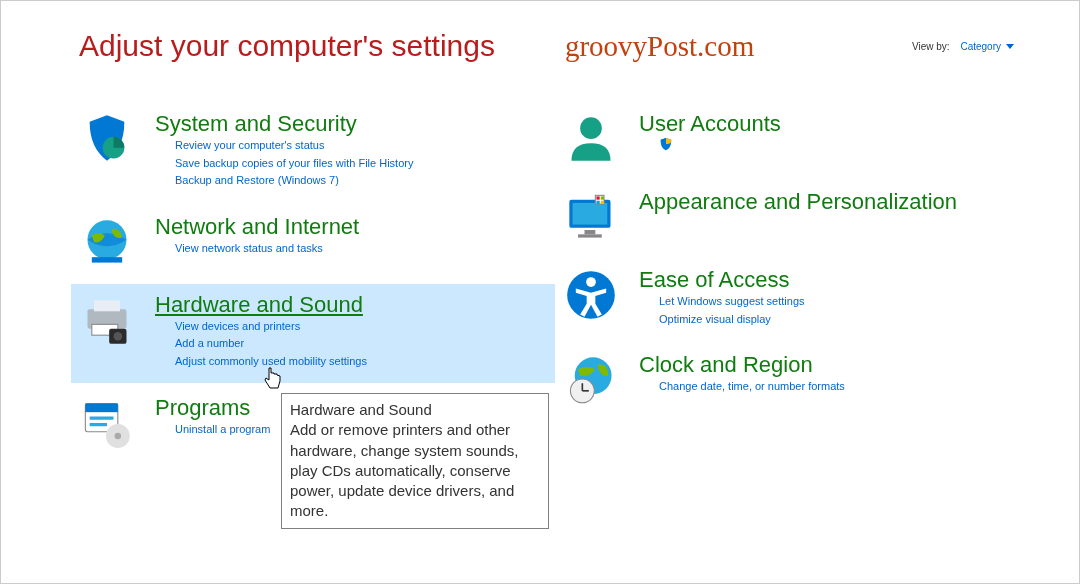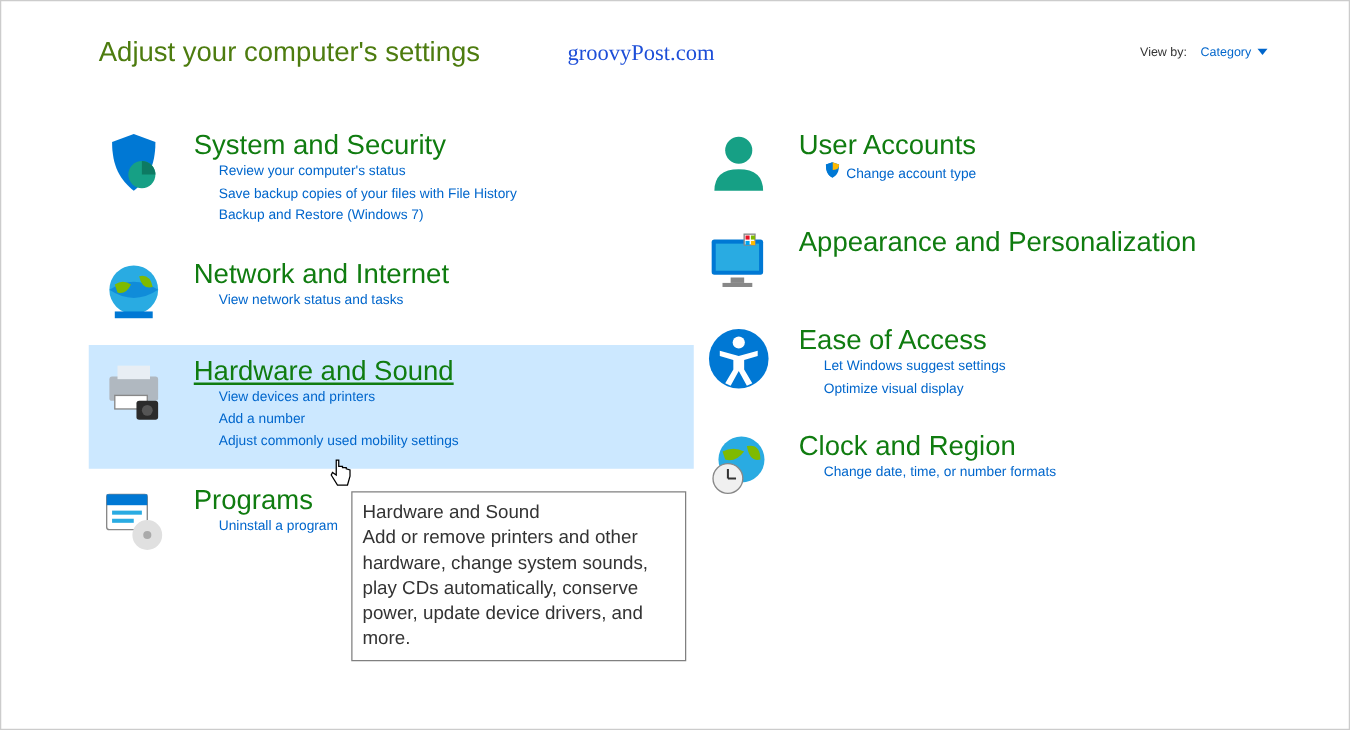--- a/index.html
+++ b/index.html
@@ -1,19 +1,19 @@
 <!DOCTYPE html>
 <html><head>
 <meta charset="utf-8">
 <style>
 * { box-sizing: border-box; margin: 0; padding: 0; }
 body { font-family: "Segoe UI", Arial, sans-serif; background: #fff; width: 1080px; height: 584px; overflow: hidden; border: 1px solid #ccc; position: relative; }
 .header { display: flex; align-items: center; padding: 28px 65px 10px 78px; }
-.header-title { color: #4d7c0f; font-size: 22px; font-weight: 400; }
-.watermark { color: #1d4ed8; font-family: Georgia, serif; font-size: 18px; font-weight: 400; margin-left: 70px; }
+.header-title { color: #b91c1c; font-size: 30px; font-weight: 400; }
+.watermark { color: #c2410c; font-family: Georgia, serif; font-size: 29px; font-weight: 400; margin-left: 70px; }
 .viewby { margin-left: auto; color: #333; font-size: 10px; }
 .viewby-val { color: #0066cc; margin-left: 8px; cursor: pointer; }
 .viewby-val::after { content: ""; display: inline-block; margin-left: 5px; border-left: 4px solid transparent; border-right: 4px solid transparent; border-top: 5px solid #0066cc; vertical-align: middle; }
 .content { display: flex; padding: 30px 40px 0 70px; }
 .col { flex: 1; }
 .cat { display: flex; padding: 8px 10px 12px 10px; margin-bottom: 4px; position: relative; }
 .cat.highlight { background: #cce8ff; }
 .cat-icon { width: 52px; height: 52px; flex-shrink: 0; margin-right: 22px; margin-top: 2px; }
 .cat-body { flex: 1; }
 .cat-title { color: #107c10; font-size: 22px; font-weight: 400; cursor: pointer; display: inline-block; }
@@ -118,21 +118,21 @@
           </svg>
       </div>
       <div class="cat-body">
         <span class="cat-title">User Accounts</span>
         <span class="cat-link">
           <span class="shield-inline"><svg viewBox="0 0 16 16">
                 <path d="M8 1 L14 3 C14 10 12 13 8 15 C4 13 2 10 2 3 Z" fill="#0078d4"></path>
                 <path d="M8 1 L14 3 C14 6 13 8 8 8 Z" fill="#ffb900"></path>
                 <path d="M8 8 L8 15 C4 13 2 10 2 3 L8 1 Z" fill="#0078d4"></path>
                 <path d="M2 3 L8 1 L8 8 L2 8 Z" fill="#d13438" opacity="0"></path>
-              </svg></span><span>Change account type</span>
+              </svg></span>
         </span>
       </div>
     </div>
 
     <div class="cat">
       <div class="cat-icon">
         <svg viewBox="0 0 48 48">
             <rect x="4" y="8" width="38" height="26" rx="2" fill="#0078d4"></rect>
             <rect x="7" y="11" width="32" height="20" fill="#29abe2"></rect>
             <rect x="18" y="36" width="10" height="4" fill="#888"></rect>

